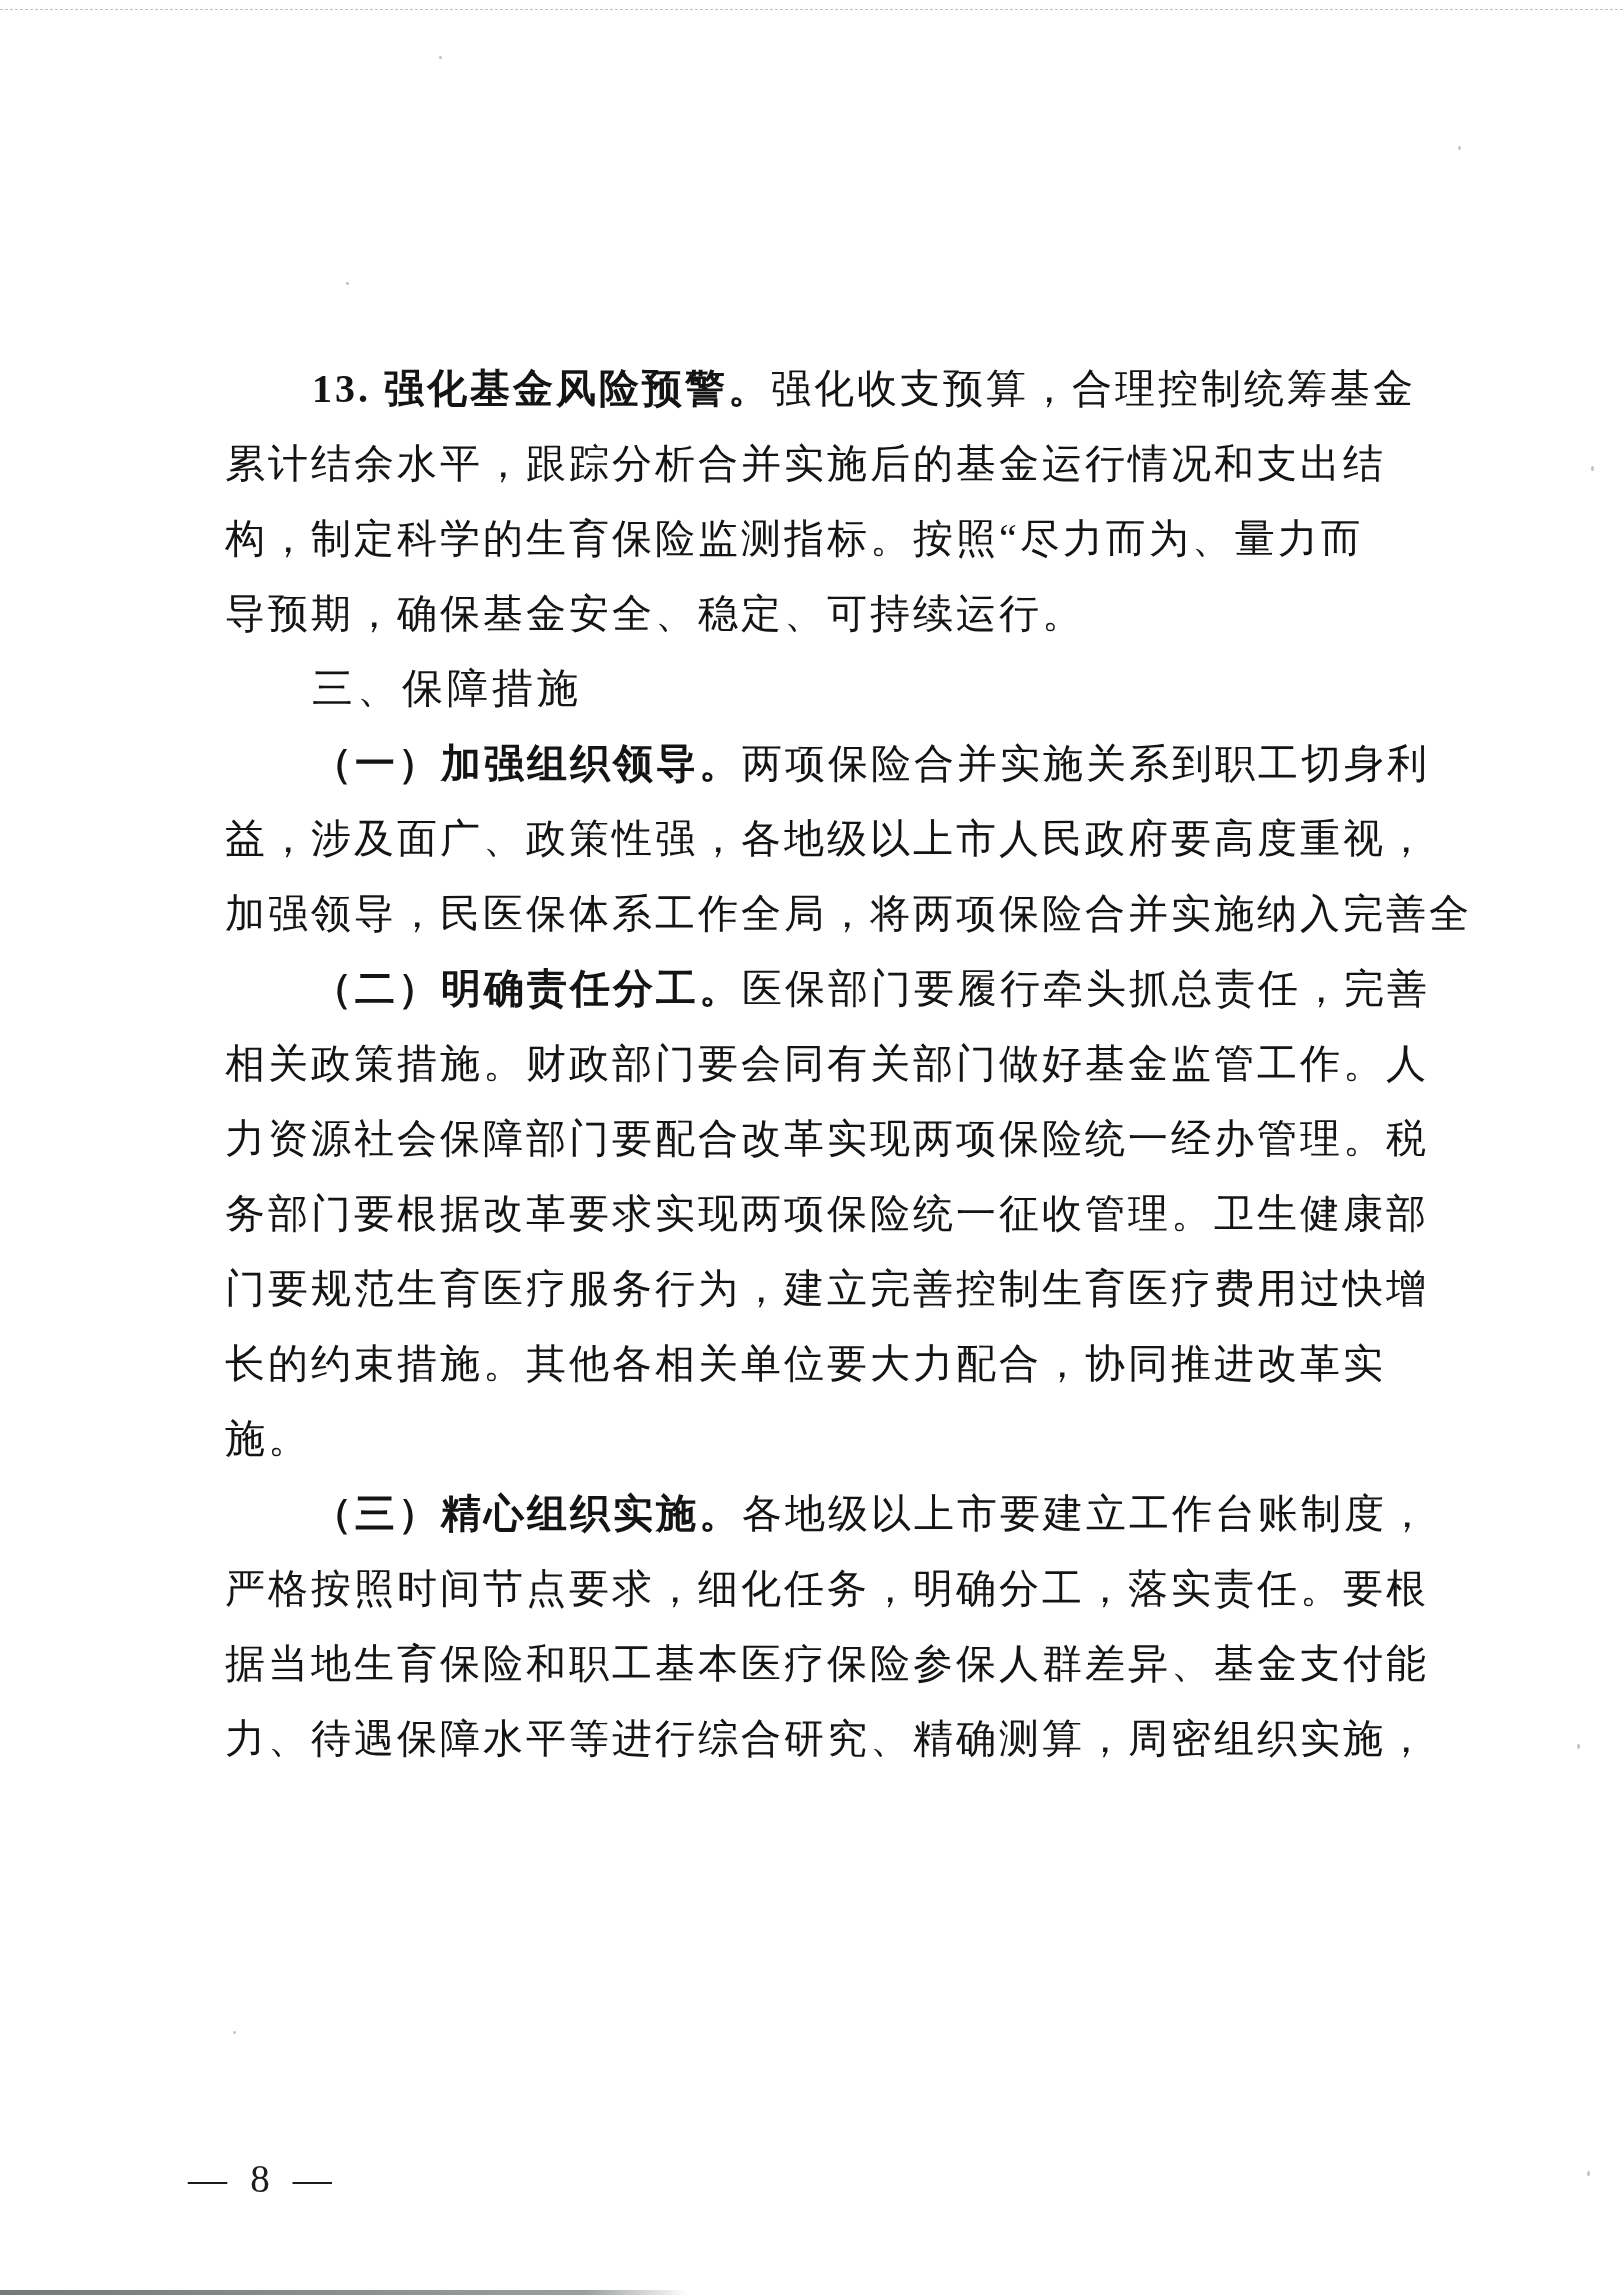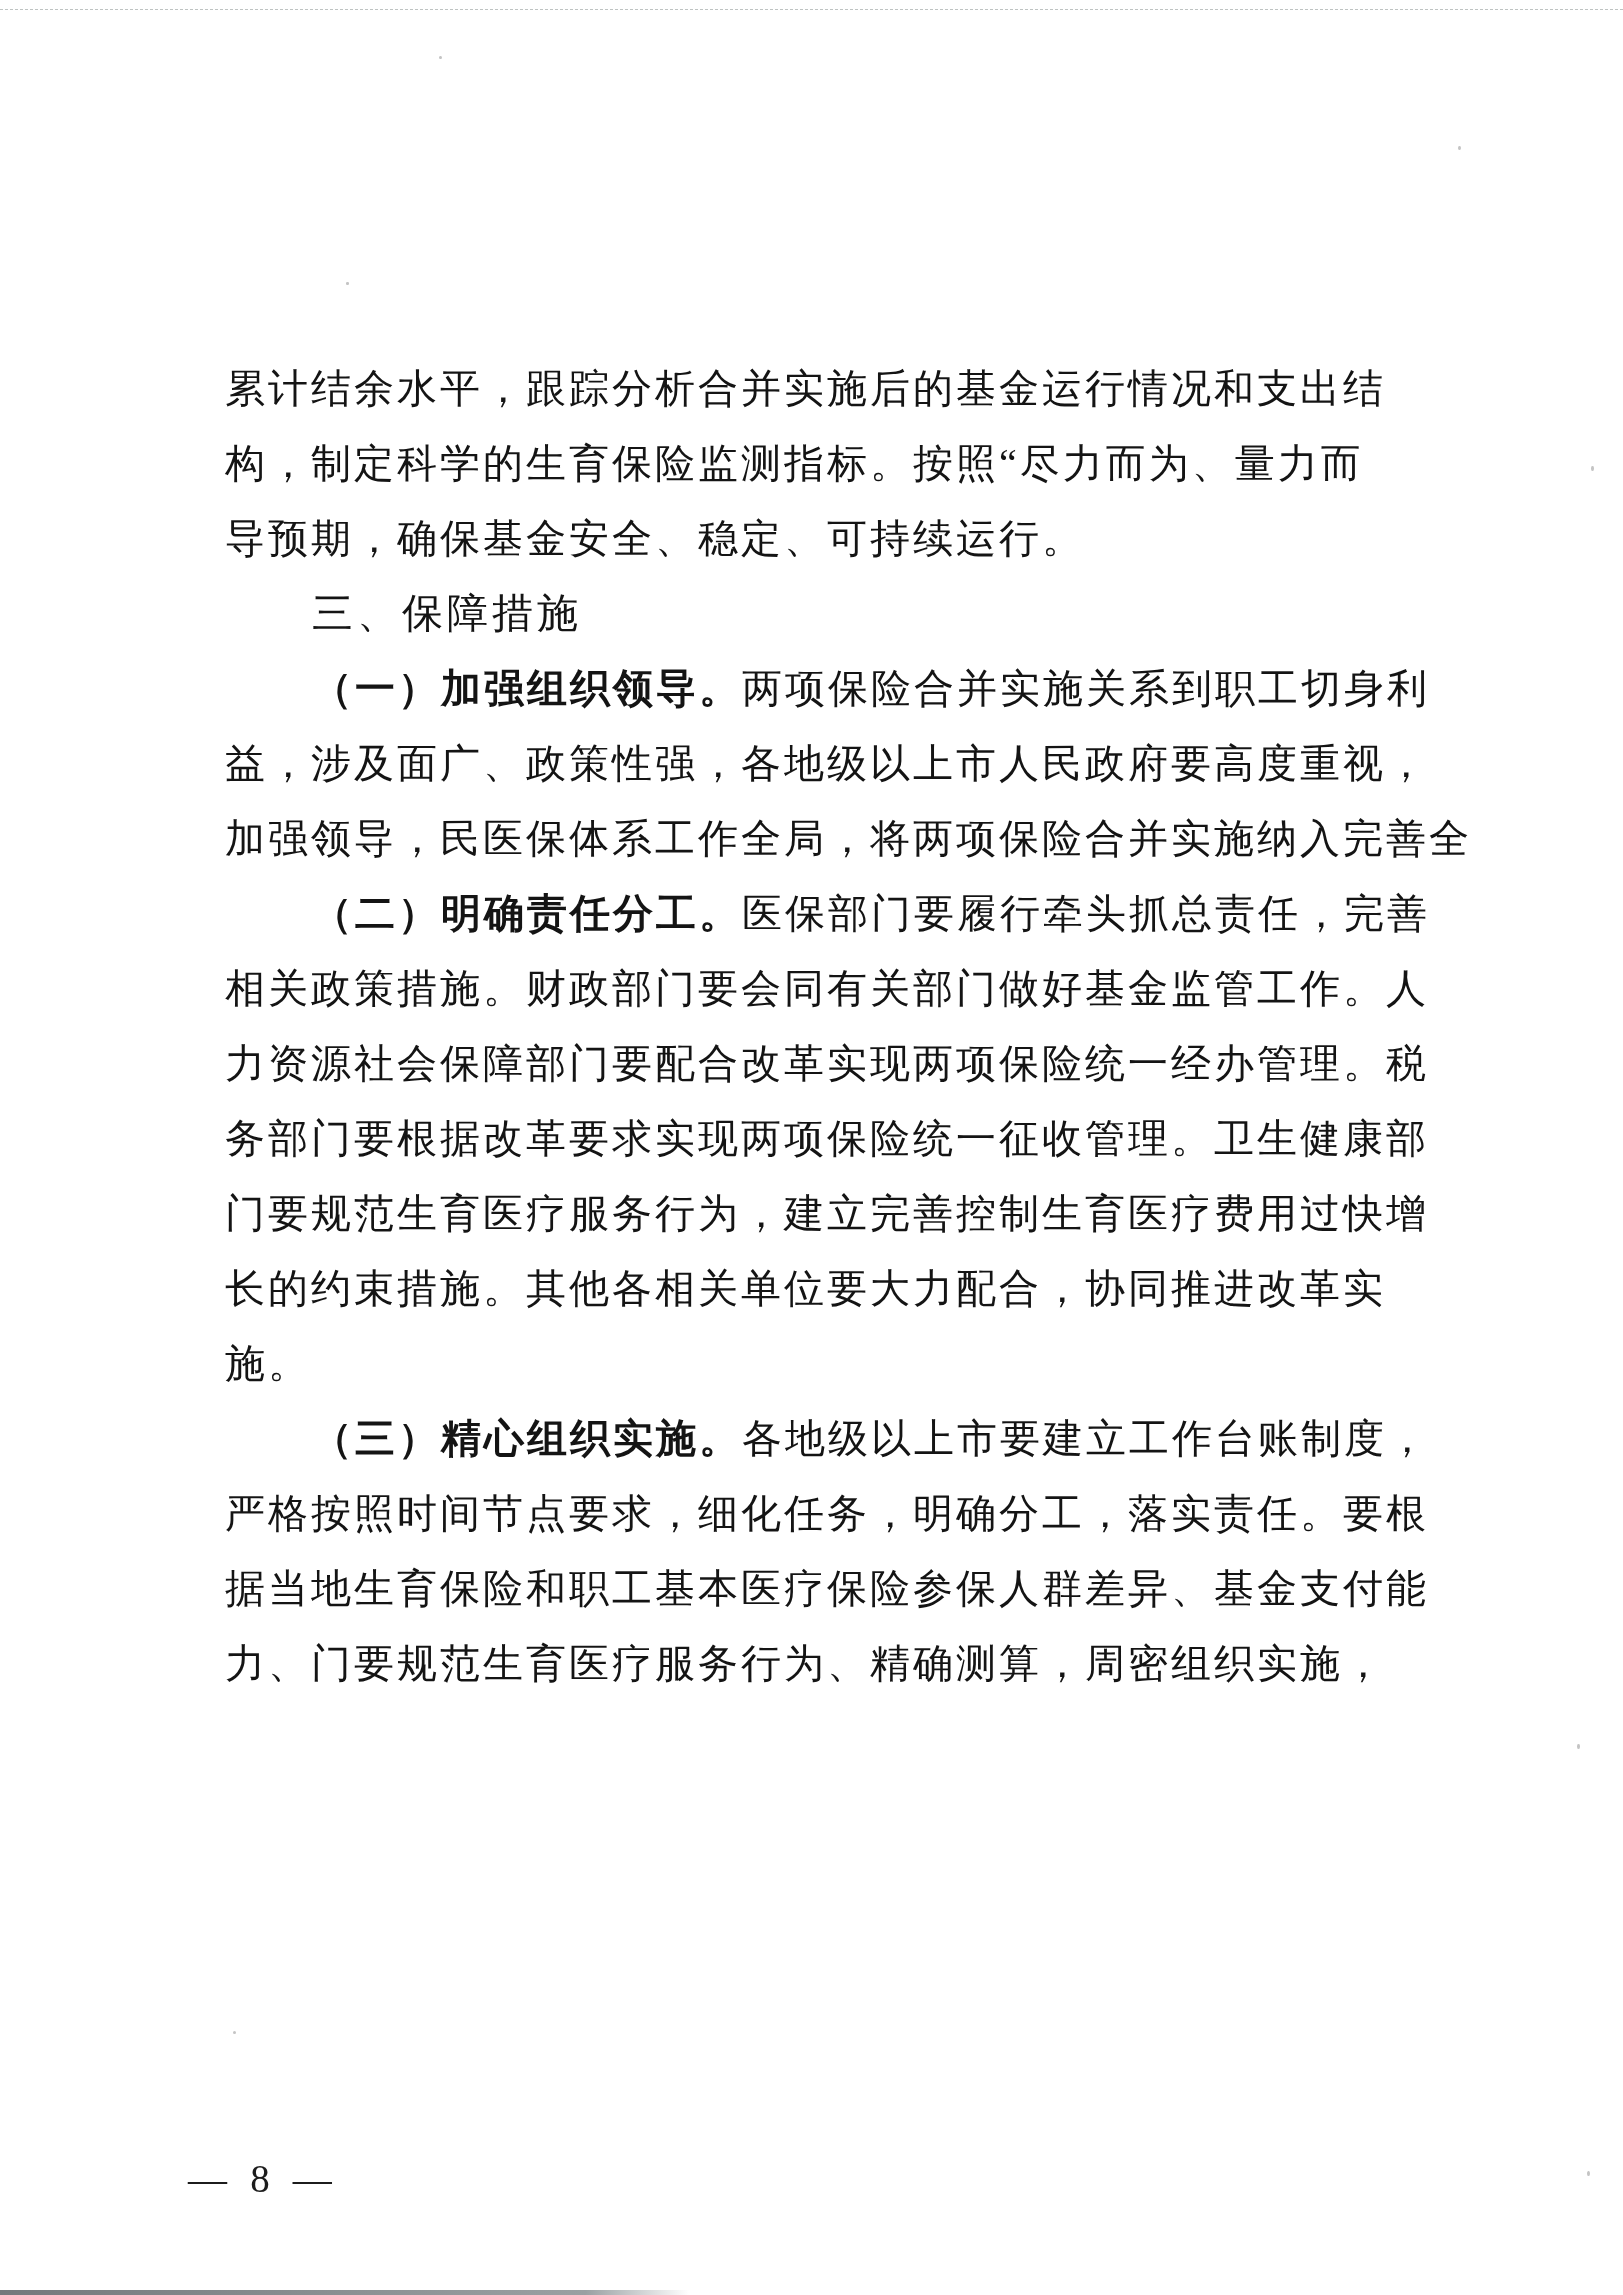--- a/index.html
+++ b/index.html
@@ -44,38 +44,39 @@
   .speck{position:absolute;background:#9d9d9d;border-radius:50%;opacity:.6;}
 </style>
 </head>
 <body>
 
 <div class="page">
 
   <div class="top-edge"></div>
 
   <div class="doc">
+      <div class="line indent"><span class="lead">13. 强化基金风险预警。</span>强化收支预算，合理控制统筹基金</div>
       <div class="line">累计结余水平，跟踪分析合并实施后的基金运行情况和支出结</div>
       <div class="line">构，制定科学的生育保险监测指标。按照“尽力而为、量力而</div>
       <div class="line">导预期，确保基金安全、稳定、可持续运行。</div>
       <div class="line indent heading"><span class="lead">三、保障措施</span></div>
       <div class="line indent"><span class="lead">（一）加强组织领导。</span>两项保险合并实施关系到职工切身利</div>
       <div class="line">益，涉及面广、政策性强，各地级以上市人民政府要高度重视，</div>
       <div class="line">加强领导，民医保体系工作全局，将两项保险合并实施纳入完善全</div>
       <div class="line indent"><span class="lead">（二）明确责任分工。</span>医保部门要履行牵头抓总责任，完善</div>
       <div class="line">相关政策措施。财政部门要会同有关部门做好基金监管工作。人</div>
       <div class="line">力资源社会保障部门要配合改革实现两项保险统一经办管理。税</div>
       <div class="line">务部门要根据改革要求实现两项保险统一征收管理。卫生健康部</div>
       <div class="line">门要规范生育医疗服务行为，建立完善控制生育医疗费用过快增</div>
       <div class="line">长的约束措施。其他各相关单位要大力配合，协同推进改革实</div>
       <div class="line">施。</div>
       <div class="line indent"><span class="lead">（三）精心组织实施。</span>各地级以上市要建立工作台账制度，</div>
       <div class="line">严格按照时间节点要求，细化任务，明确分工，落实责任。要根</div>
       <div class="line">据当地生育保险和职工基本医疗保险参保人群差异、基金支付能</div>
-      <div class="line">力、门要规范生育医疗服务行为、精确测算，周密组织实施，</div>
+      <div class="line">力、待遇保障水平等进行综合研究、精确测算，周密组织实施，</div>
     </div>
 
   <div class="footer-page">— 8 —</div>
 
   <div class="speck" style="left:439px;top:56px;width:2.7px;height:3.3px;"></div>
   <div class="speck" style="left:1458px;top:146px;width:2.7px;height:4px;"></div>
   <div class="speck" style="left:346px;top:282px;width:2.7px;height:2.7px;"></div>
   <div class="speck" style="left:1591px;top:466px;width:2.7px;height:4.7px;"></div>
   <div class="speck" style="left:1577px;top:1744px;width:2.7px;height:4.7px;"></div>
   <div class="speck" style="left:1587px;top:2171px;width:2.7px;height:5.3px;"></div>

